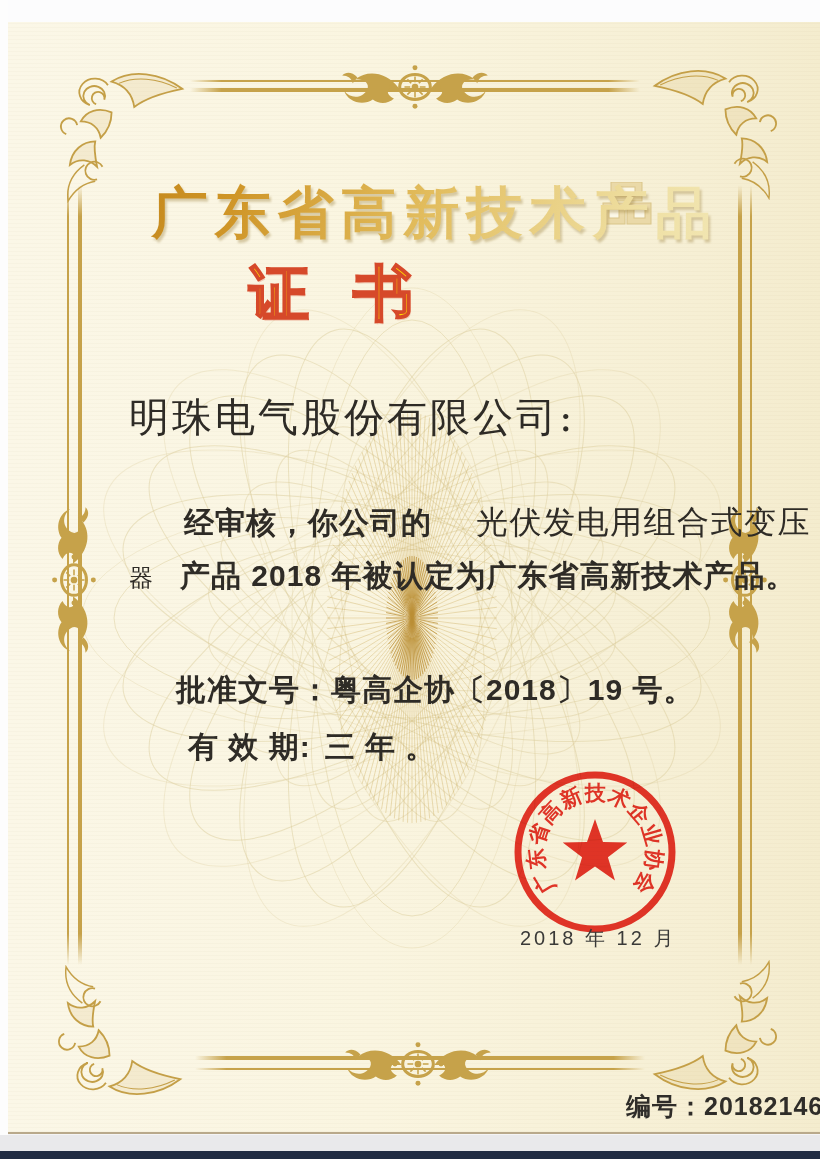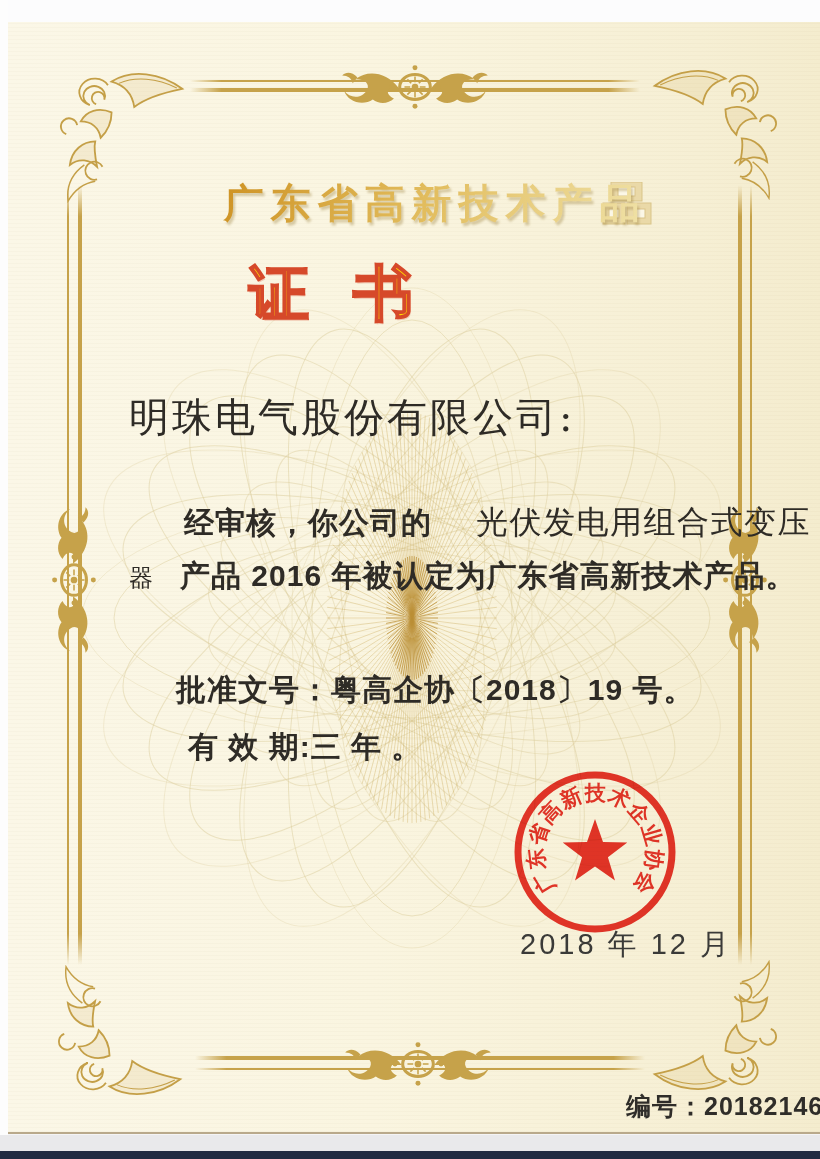--- a/index.html
+++ b/index.html
@@ -23,21 +23,21 @@
   svg{display:block;}
   .deco{position:absolute;pointer-events:none;}
   .bline{position:absolute;}
   .bline.h2{height:2px;background:linear-gradient(to right, rgba(198,162,74,0) 0%, #c6a24a 7%, #c6a24a 93%, rgba(198,162,74,0) 100%);}
   .bline.h3{height:3.5px;background:linear-gradient(to right, rgba(198,162,74,0) 0%, #c6a24a 7%, #c6a24a 93%, rgba(198,162,74,0) 100%);}
   .bline.v2{width:2px;background:linear-gradient(to bottom, rgba(198,162,74,0) 0%, #c6a24a 4%, #c6a24a 96%, rgba(198,162,74,0) 100%);}
   .bline.v3{width:3.5px;background:linear-gradient(to bottom, rgba(198,162,74,0) 0%, #c6a24a 4%, #c6a24a 96%, rgba(198,162,74,0) 100%);}
 
   .title{
     position:absolute;left:0;top:176px;width:820px;padding-left:50px;box-sizing:border-box;
-    text-align:center;font-size:40px;font-weight:700;letter-spacing:7px;
+    text-align:center;font-size:56px;font-weight:700;letter-spacing:7px;
     background:linear-gradient(105deg,#b5770f 0%,#cf9527 28%,#e2bd5e 52%,#efe0a4 78%,#f4ecc4 100%);
     -webkit-background-clip:text;background-clip:text;color:transparent;
     filter:drop-shadow(2px 3px 1px rgba(150,120,50,.35));
     white-space:nowrap;
   }
   .subtitle{
     position:absolute;left:0;top:254px;width:682px;padding-left:24px;box-sizing:border-box;
     text-align:center;font-size:60px;font-weight:700;letter-spacing:44px;
     color:#ffd800;-webkit-text-stroke:2px #d6492a;
     text-shadow:1px 2px 0 rgba(214,73,42,.25);
@@ -52,21 +52,21 @@
   .lead,.conclusion,.approval,.validity{font-weight:700;font-size:30px;letter-spacing:1px;font-family:"Liberation Sans", sans-serif;}
   .kai{font-family:"DejaVu Serif", serif;font-weight:400;font-size:32px;letter-spacing:1.5px;}
   .kai-small{font-family:"DejaVu Serif", serif;font-weight:400;font-size:24px;}
   .gap1{display:inline-block;width:44px;}
   .gap2{display:inline-block;width:27px;}
   .line1{left:184px;top:501px;}
   .line2{left:129px;top:556px;}
   .approval-line{left:176px;top:670px;color:#2e2b26;}
   .validity-line{left:188px;top:727px;color:#2e2b26;}
   .date{
-    position:absolute;left:520px;top:925px;font-size:29px;letter-spacing:3px;color:#3a3a38;white-space:nowrap;
+    position:absolute;left:520px;top:925px;font-size:20px;letter-spacing:3px;color:#3a3a38;white-space:nowrap;
   }
   .serial{
     position:absolute;left:626px;top:1090px;font-size:25px;font-weight:700;letter-spacing:1px;color:#2f2d29;white-space:nowrap;
   }
   .seal{position:absolute;left:503px;top:760px;width:184px;height:184px;opacity:.93;mix-blend-mode:multiply;}
   .corner{width:150px;height:145px;}
   .flipX{transform:scaleX(-1);}
   .flipY{transform:scaleY(-1);}
   .flipXY{transform:scale(-1,-1);}
   .edge-orn{width:156px;height:46px;}
@@ -390,28 +390,28 @@
 </svg>
 
 <div class="title">广东省高新技术产品</div>
 <div class="subtitle">证书</div>
 <div class="company">明珠电气股份有限公司:</div>
 
 <div class="bodyline line1">
   <span class="lead">经审核，你公司的</span><span class="gap1"></span><span class="kai">光伏发电用组合式变压</span>
 </div>
 <div class="bodyline line2">
-  <span class="kai-small">器</span><span class="gap2"></span><span class="conclusion">产品 2016 年被认定为广东省高新技术产品。</span>
+  <span class="kai-small">器</span><span class="gap2"></span><span class="conclusion">产品 2018 年被认定为广东省高新技术产品。</span>
 </div>
 
 <div class="bodyline approval-line">
   <span class="approval">批准文号：</span><span class="approval">粤高企协〔2018〕19 号。</span>
 </div>
 <div class="bodyline validity-line">
-  <span class="validity">有 效 期:</span><span class="validity" style="">三 年 。</span>
+  <span class="validity">有 效 期:</span><span class="validity" style="margin-left:14px">三 年 。</span>
 </div>
 
 <svg class="seal" viewBox="0 0 184 184">
   <circle cx="92" cy="92" r="77" fill="none" stroke="#e5271d" stroke-width="7"></circle>
   <polygon points="92,59 100,82 124.3,82.5 104.9,97.2 112,120.5 92,106.6 72,120.5 79.1,97.2 59.7,82.5 84,82" fill="#e5271d"></polygon>
   <defs>
     <path id="sealArc" d="M55.2,128.8 A52,52 0 1 1 128.8,128.8" fill="none"></path>
   </defs>
   <text font-size="21" font-weight="bold" fill="#e5271d" letter-spacing="1" style="font-family:'Liberation Sans',sans-serif">
     <textPath href="#sealArc" startOffset="2">广东省高新技术企业协会</textPath>

